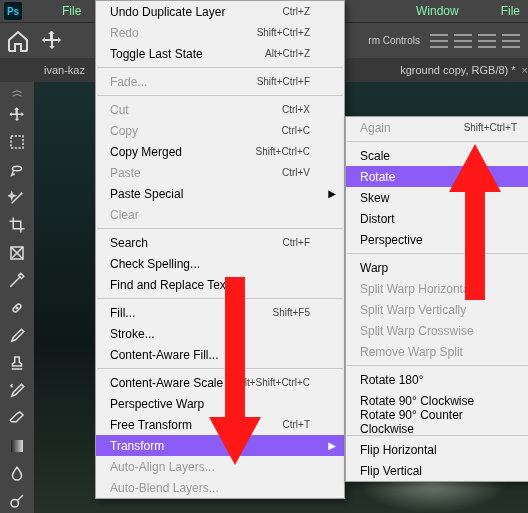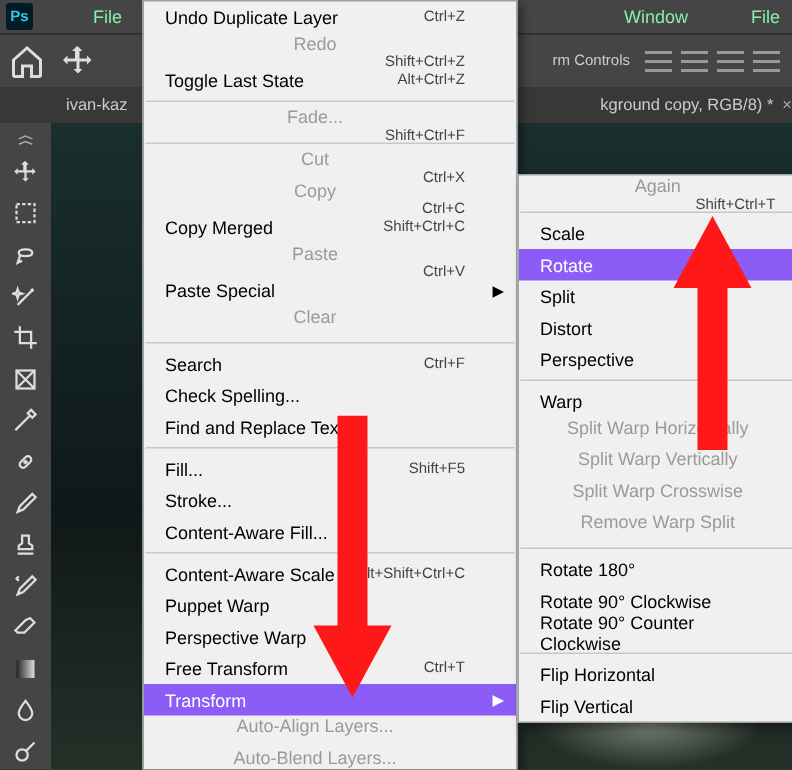--- a/index.html
+++ b/index.html
@@ -19,21 +19,21 @@
   .toolbar { position: absolute; left: 0; top: 82px; width: 34px; bottom: 0; background: #454545; display: flex; flex-direction: column; align-items: center; padding-top: 4px; gap: 4px; }
   .tool { width: 26px; height: 26px; display: flex; align-items: center; justify-content: center; color: #ddd; border-radius: 2px; }
   .tool svg { width: 18px; height: 18px; }
   .canvas-area { position: absolute; left: 34px; top: 82px; right: 0; bottom: 0; background: linear-gradient(180deg,#1a2f2f 0%,#0f1818 60%,#243028 100%); }
   .face-blur { position: absolute; right: 20px; bottom: 0; width: 150px; height: 60px; background: radial-gradient(ellipse at center, rgba(200,210,190,0.5), transparent 70%); }
   .menu { position: absolute; background: #f0f0f0; border: 1px solid #a0a0a0; box-shadow: 3px 3px 6px rgba(0,0,0,.4); color: #000; font-size: 12px; }
   .menu.main { left: 95px; top: 0; width: 250px; }
   .menu.sub { left: 345px; top: 116px; width: 207px; }
   .mi { height: 21px; display: flex; align-items: center; padding: 0 34px 0 14px; position: relative; }
   .mi .sc { margin-left: auto; color: #444; font-size: 10px; }
-  .mi.dis { color: #9a9a9a; flex-direction: column; }
+  .mi.dis { color: #9a9a9a; }
   .mi.sel { background: #8b5cf6; color: #fff; }
   .msep { height: 1px; background: #c8c8c8; margin: 3px 1px; }
   .mi .arrow { position: absolute; right: 8px; font-size: 10px; }
   .red-arrow { position: absolute; pointer-events: none; }
   .red-arrow.a1 { left: 205px; top: 277px; }
   .red-arrow.a2 { left: 447px; top: 142px; }
   .toggle-arrow { width: 12px; height: 10px; margin: 2px auto; }
 </style>
 </head>
 <body>
@@ -233,23 +233,20 @@
     </div>
   <div class="mi">
       <span>Content-Aware Fill...</span>
     </div>
   <div class="msep"></div>
   <div class="mi">
       <span>Content-Aware Scale</span>
       <span class="sc">Alt+Shift+Ctrl+C</span>
     </div>
   <div class="mi">
-      <span>Puppet Warp</span>
-    </div>
-  <div class="mi">
       <span>Perspective Warp</span>
     </div>
   <div class="mi">
       <span>Free Transform</span>
       <span class="sc">Ctrl+T</span>
     </div>
   <div class="mi sel">
       <span>Transform</span>
       <span class="arrow">▶</span>
     </div>
@@ -267,21 +264,21 @@
       <span class="sc">Shift+Ctrl+T</span>
     </div>
   <div class="msep"></div>
   <div class="mi">
       <span>Scale</span>
     </div>
   <div class="mi sel">
       <span>Rotate</span>
     </div>
   <div class="mi">
-      <span>Split</span>
+      <span>Skew</span>
     </div>
   <div class="mi">
       <span>Distort</span>
     </div>
   <div class="mi">
       <span>Perspective</span>
     </div>
   <div class="msep"></div>
   <div class="mi">
       <span>Warp</span>

